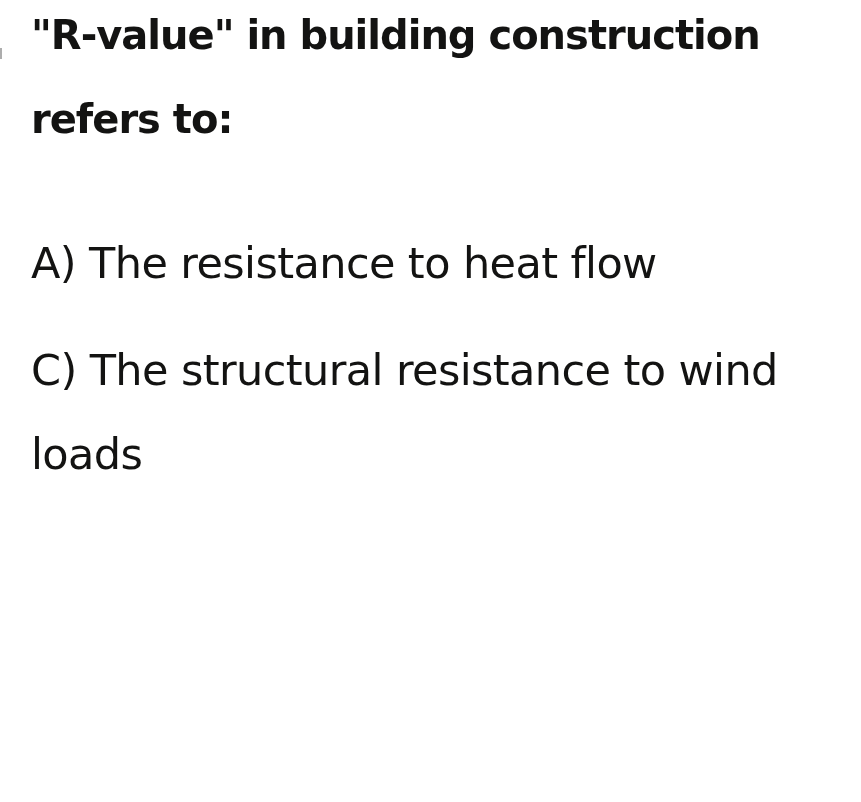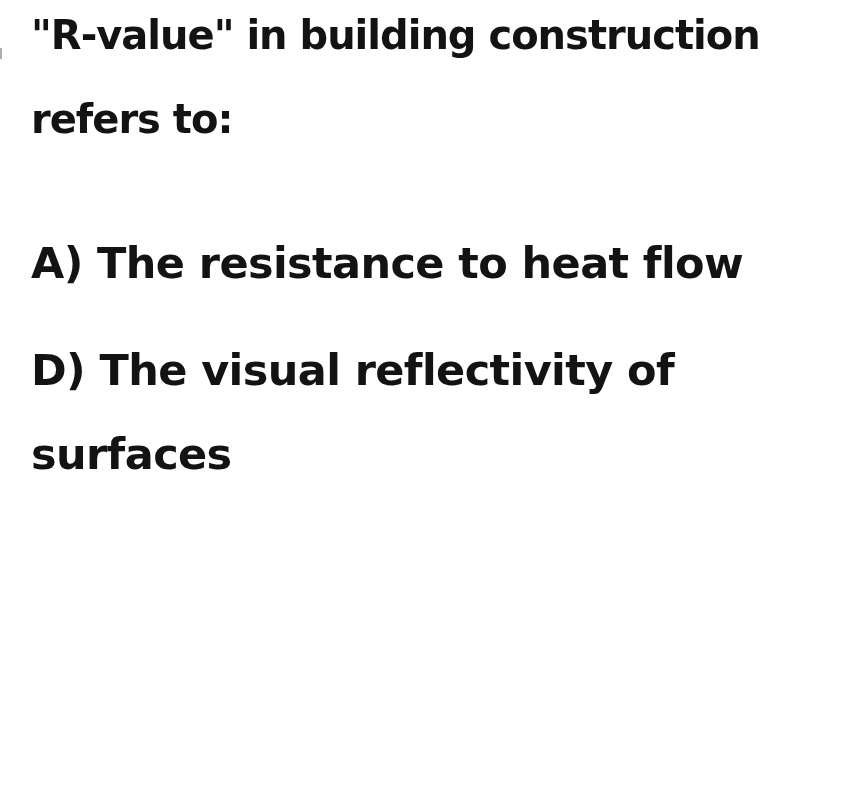--- a/index.html
+++ b/index.html
@@ -21,21 +21,21 @@
   .question-title {
     font-size: 40px;
     font-weight: 700;
     line-height: 84px;
     letter-spacing: -1px;
     margin: -7px 0 60px 0;
     white-space: pre-line;
   }
   .option {
     font-size: 43px;
-    font-weight: 700;
+    font-weight: 400;
     line-height: 84px;
     letter-spacing: -0.6px;
     margin: 0 0 23px 0;
     white-space: pre-line;
   }
   .edge-fragment {
     position: absolute;
     left: 0;
     top: 48px;
     width: 2px;
@@ -44,14 +44,15 @@
   }
 </style>
 </head>
 <body>
 
 <div class="page">
   <span class="edge-fragment"></span>
   <h3 class="question-title">"R-value" in building construction
 refers to:</h3>
   <p class="option">A) The resistance to heat flow</p>
-  <p class="option">D) The visual reflectivity of surfaces</p>
+  <p class="option">C) The structural resistance to wind
+loads</p>
 </div>
 
 </body></html>

